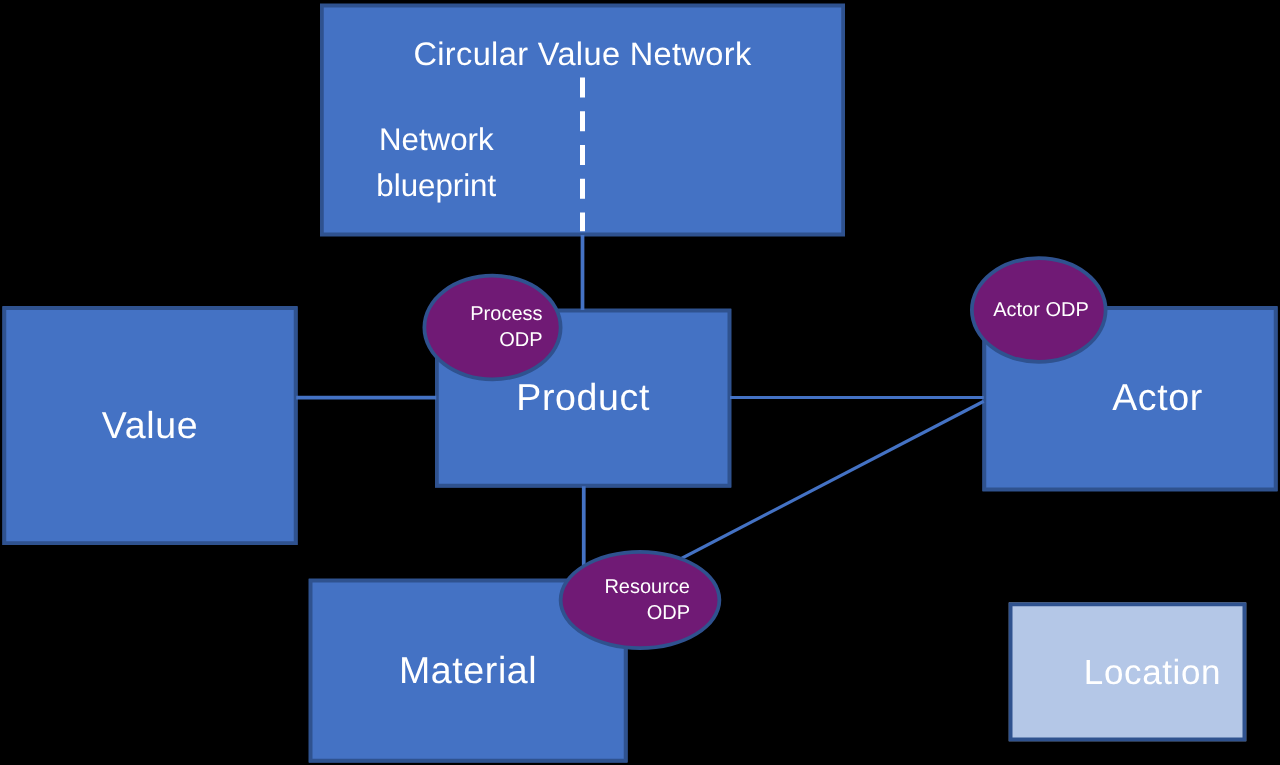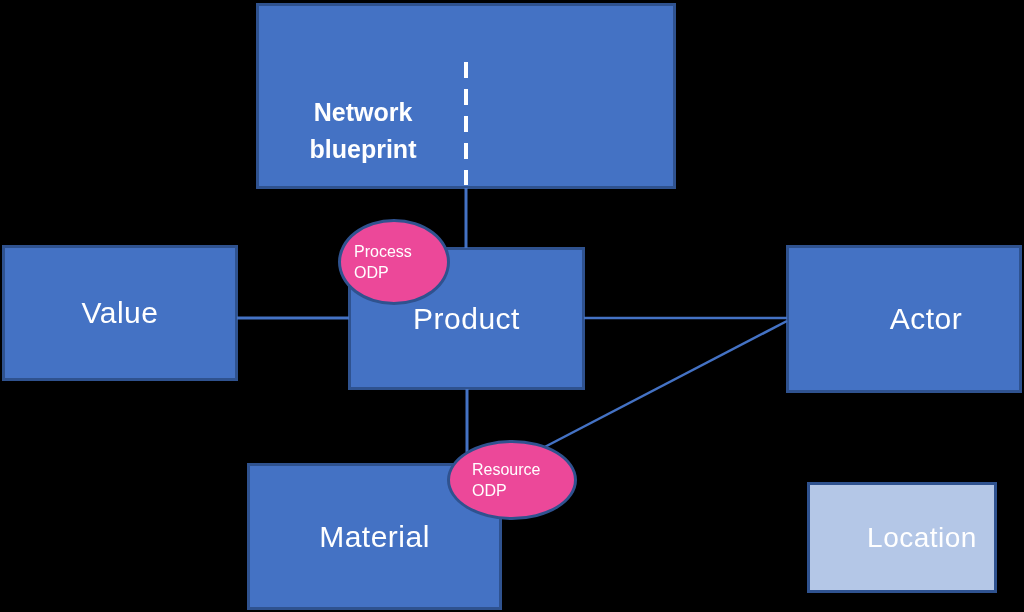--- a/index.html
+++ b/index.html
@@ -52,44 +52,44 @@
     letter-spacing: 0.3px;
   }
   .net-side {
     position: absolute;
     top: 88px;
     width: 170px;
     text-align: center;
     font-size: 25px;
     line-height: 37px;
   }
-  .net-left  { left: 19px; font-weight: bold; }
+  .net-left  { left: 5px; }
   .net-right { left: 242px; }
-  .value    { left: 2px;   top: 245px; width: 236px; height: 136px; text-align: center; }
+  .value    { left: 2px;   top: 245px; width: 236px; height: 191px; text-align: center; }
   .process  { left: 348px; top: 247px; width: 237px; height: 143px; }
   .actor    { left: 786px; top: 245px; width: 236px; height: 148px; padding-left: 44px; }
   .material { left: 247px; top: 463px; width: 255px; height: 147px; }
   .product  { left: 468px; top: 463px; width: 229px; height: 147px; }
   .location {
     left: 807px; top: 482px; width: 190px; height: 111px;
     background: #B4C7E7;
     padding-left: 40px;
   }
   .location .label { font-size: 28px; }
   .ellipse {
     position: absolute;
-    background: #ec4899;
+    background: #701a75;
     border: 3px solid #2F528F;
     border-radius: 50%;
     box-sizing: border-box;
     z-index: 3;
     display: flex;
     align-items: center;
     justify-content: center;
-    text-align: left;
+    text-align: right;
   }
   .ellipse .elabel {
     font-size: 16px;
     line-height: 21px;
     width: 80px;
     color: #fff;
   }
   .process-odp  { left: 338px; top: 219px; width: 112px; height: 86px; }
   .actor-odp    { left: 776px; top: 205px; width: 110px; height: 86px; }
   .resource-odp { left: 447px; top: 440px; width: 130px; height: 80px; }
@@ -108,20 +108,21 @@
     <line x1="237" y1="318" x2="349" y2="318" stroke="#4472C4" stroke-width="3"></line>
 
     <line x1="584" y1="318" x2="787" y2="318" stroke="#4472C4" stroke-width="2.5"></line>
 
     <line x1="467" y1="389" x2="467" y2="452" stroke="#4472C4" stroke-width="3"></line>
 
     <line x1="787" y1="321" x2="512" y2="464" stroke="#4472C4" stroke-width="2.5"></line>
   </svg>
 
   <div class="box network">
+    <div class="net-title">Circular Value Network</div>
     <div class="net-side net-left">Network blueprint</div>
   </div>
 
   <div class="box value">
     <span class="label">Value</span>
   </div>
 
   <div class="box process">
     <span class="label">Product</span>
   </div>
@@ -136,18 +137,21 @@
 
 
   <div class="box location">
     <span class="label">Location</span>
   </div>
 
   <div class="ellipse process-odp">
     <span class="elabel">Process ODP</span>
   </div>
 
+  <div class="ellipse actor-odp">
+    <span class="elabel">Actor ODP</span>
+  </div>
 
   <div class="ellipse resource-odp">
     <span class="elabel">Resource ODP</span>
   </div>
 
 </div>
 
 </body></html>

